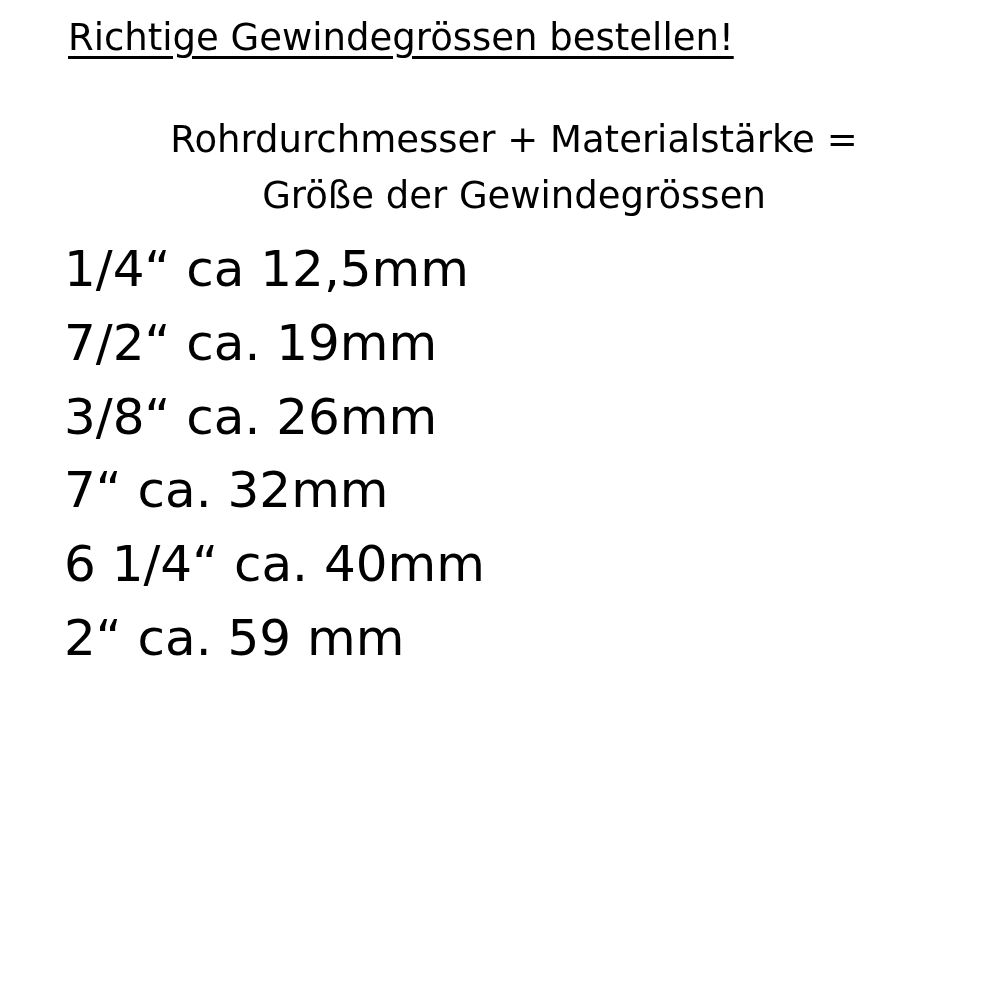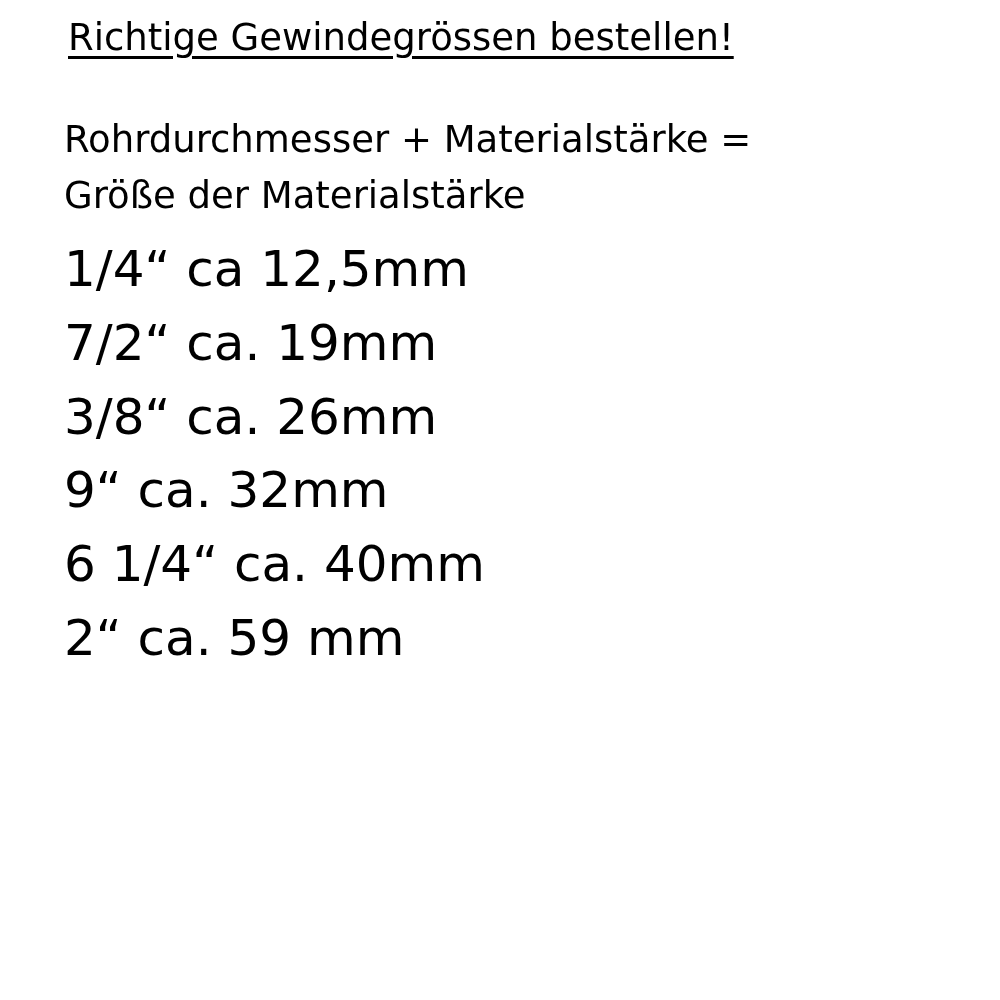--- a/index.html
+++ b/index.html
@@ -37,20 +37,21 @@
     left: 64px;
     top: 112px;
     font-size: 37px;
     line-height: 1.52;
     font-weight: 400;
     width: 900px;
   }
   .intro .line {
     display: block;
     white-space: nowrap;
+    text-align: center;
   }
   .size-list {
     position: absolute;
     left: 64px;
     top: 233px;
     margin: 0;
     padding: 0;
     list-style: none;
   }
   .size-list li {
@@ -62,25 +63,25 @@
 </style>
 </head>
 <body>
 
 <div class="page">
 
   <div class="headline">Richtige Gewindegrössen bestellen!</div>
 
   <div class="intro">
     <span class="line">Rohrdurchmesser + Materialstärke =</span>
-    <span class="line">Größe der Materialstärke</span>
+    <span class="line">Größe der Gewindegrössen</span>
   </div>
 
   <ul class="size-list">
     <li>1/4“ ca 12,5mm</li>
     <li>7/2“ ca. 19mm</li>
     <li>3/8“ ca. 26mm</li>
-    <li>9“ ca. 32mm</li>
+    <li>7“ ca. 32mm</li>
     <li>6 1/4“ ca. 40mm</li>
     <li>2“ ca. 59 mm</li>
   </ul>
 
 </div>
 
 </body></html>

